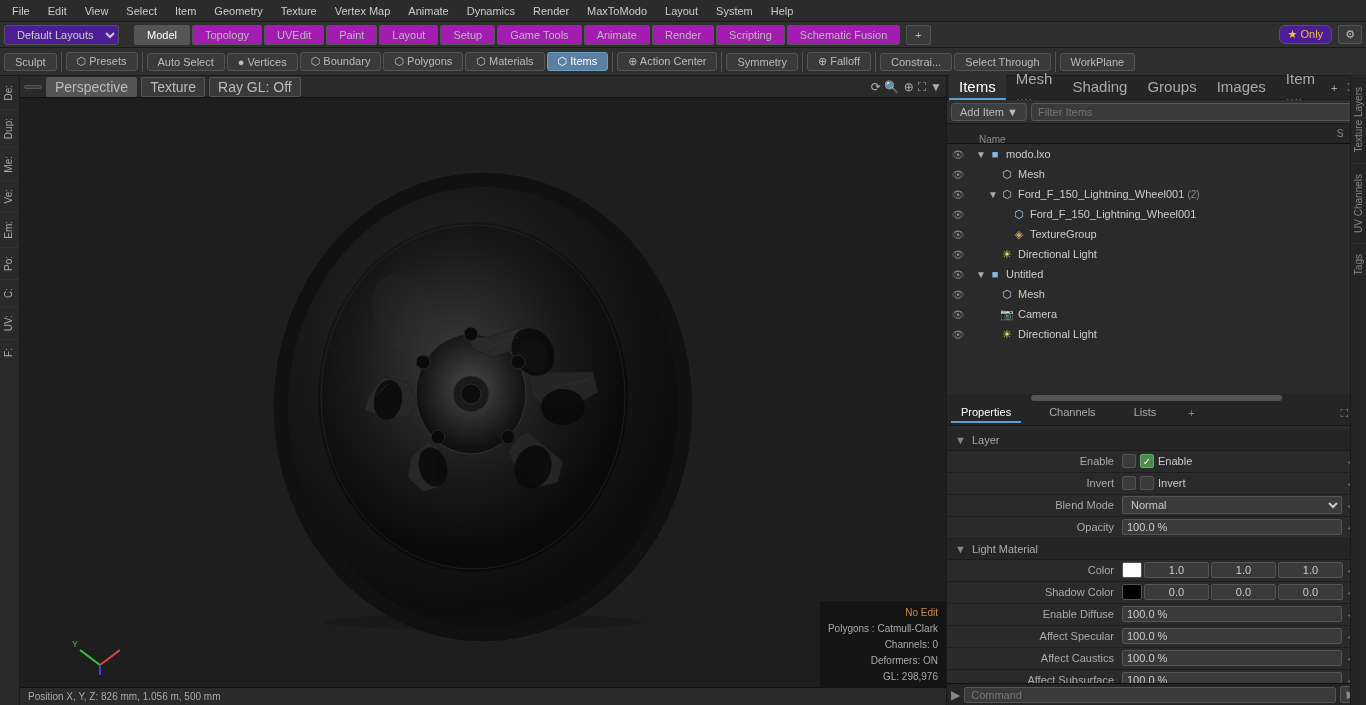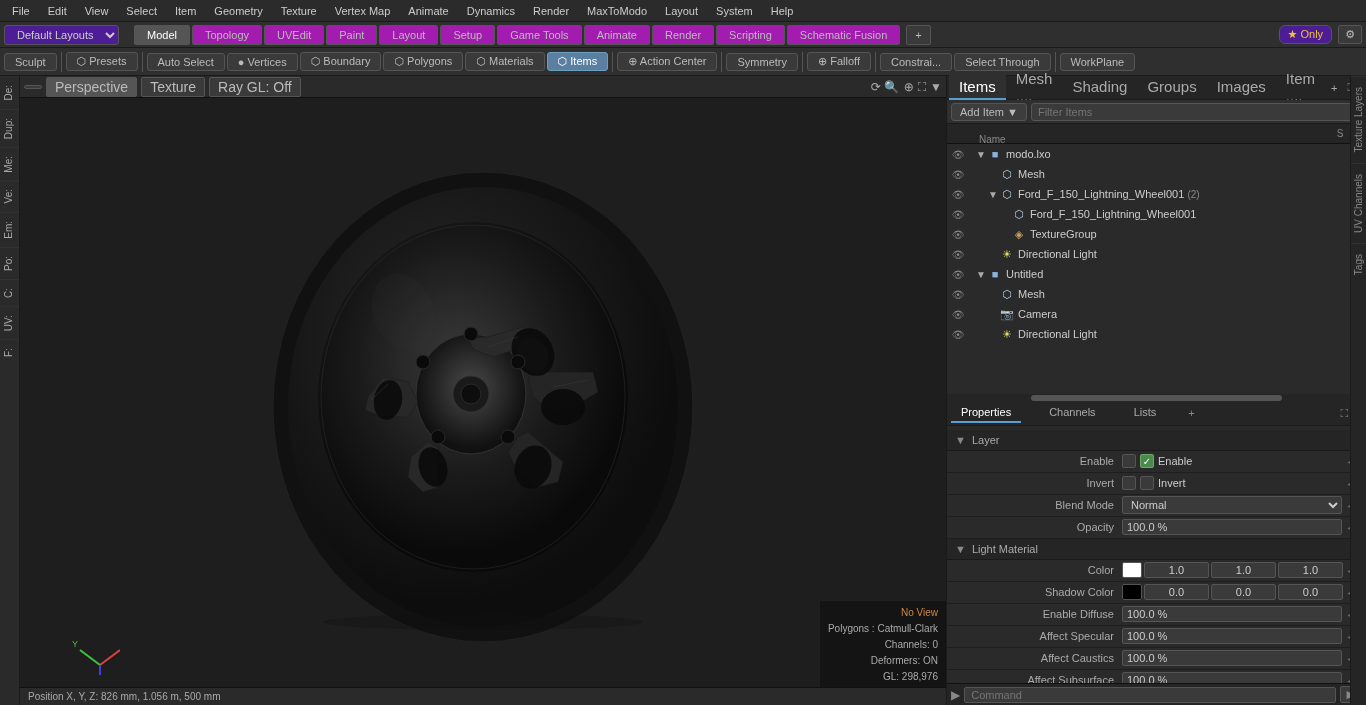--- a/index.html
+++ b/index.html
@@ -293,21 +293,21 @@
       <svg class="xyz-compass" width="60" height="60">
         <line x1="30" y1="40" x2="50" y2="25" stroke="#e04040" stroke-width="2"></line>
         <text x="52" y="22" fill="#e04040" font-size="9">X</text>
         <line x1="30" y1="40" x2="10" y2="25" stroke="#40c040" stroke-width="2"></line>
         <text x="2" y="22" fill="#40c040" font-size="9">Y</text>
         <line x1="30" y1="40" x2="30" y2="55" stroke="#4040e0" stroke-width="2"></line>
         <text x="26" y="64" fill="#4040e0" font-size="9">Z</text>
       </svg>
 
       <div id="status-overlay">
-        <div style="color:#cc8844;">No View</div>
+        <div style="color:#cc8844;">No Edit</div>
         <div>Polygons : Catmull-Clark</div>
         <div>Channels: 0</div>
         <div>Deformers: ON</div>
         <div>GL: 298,976</div>
         <div>50 mm</div>
       </div>
 
       <div id="coord-bar">
         <span>Position X, Y, Z:  826 mm, 1.056 m, 500 mm</span>
       </div>

